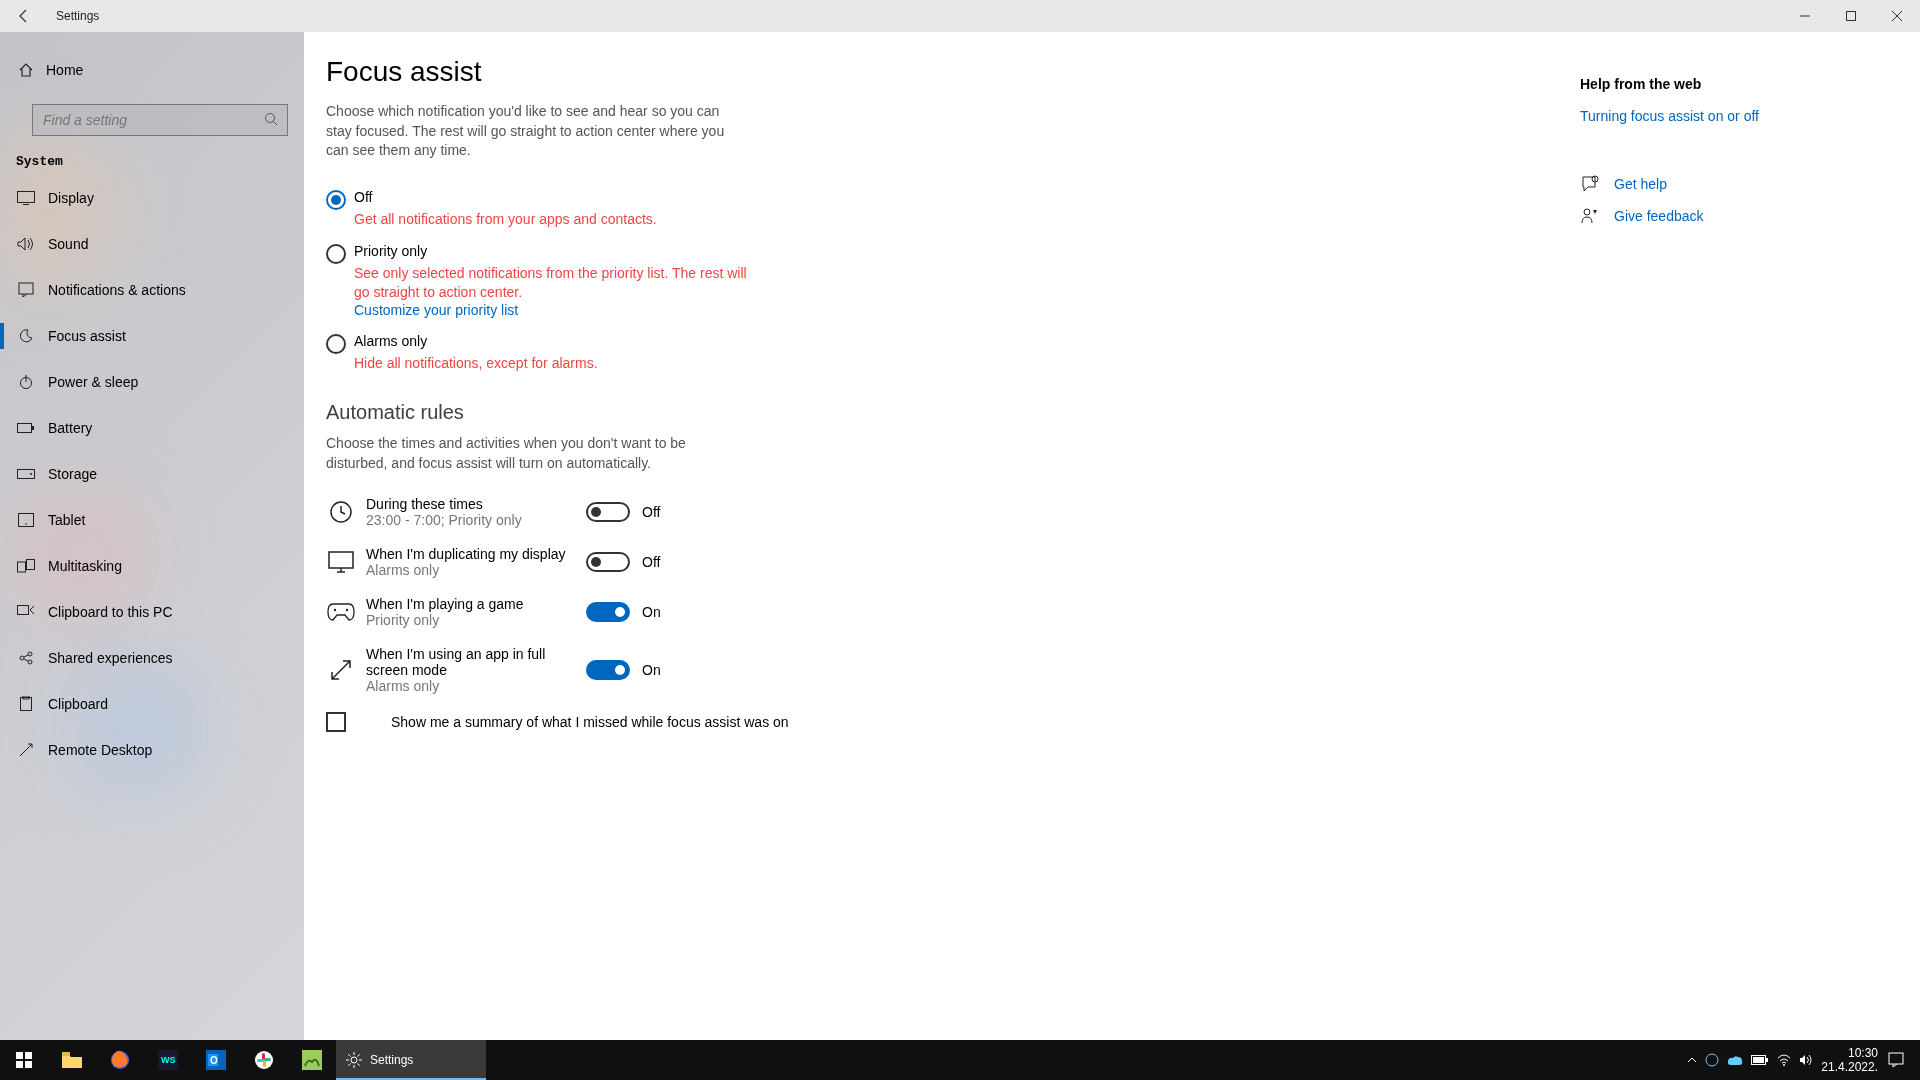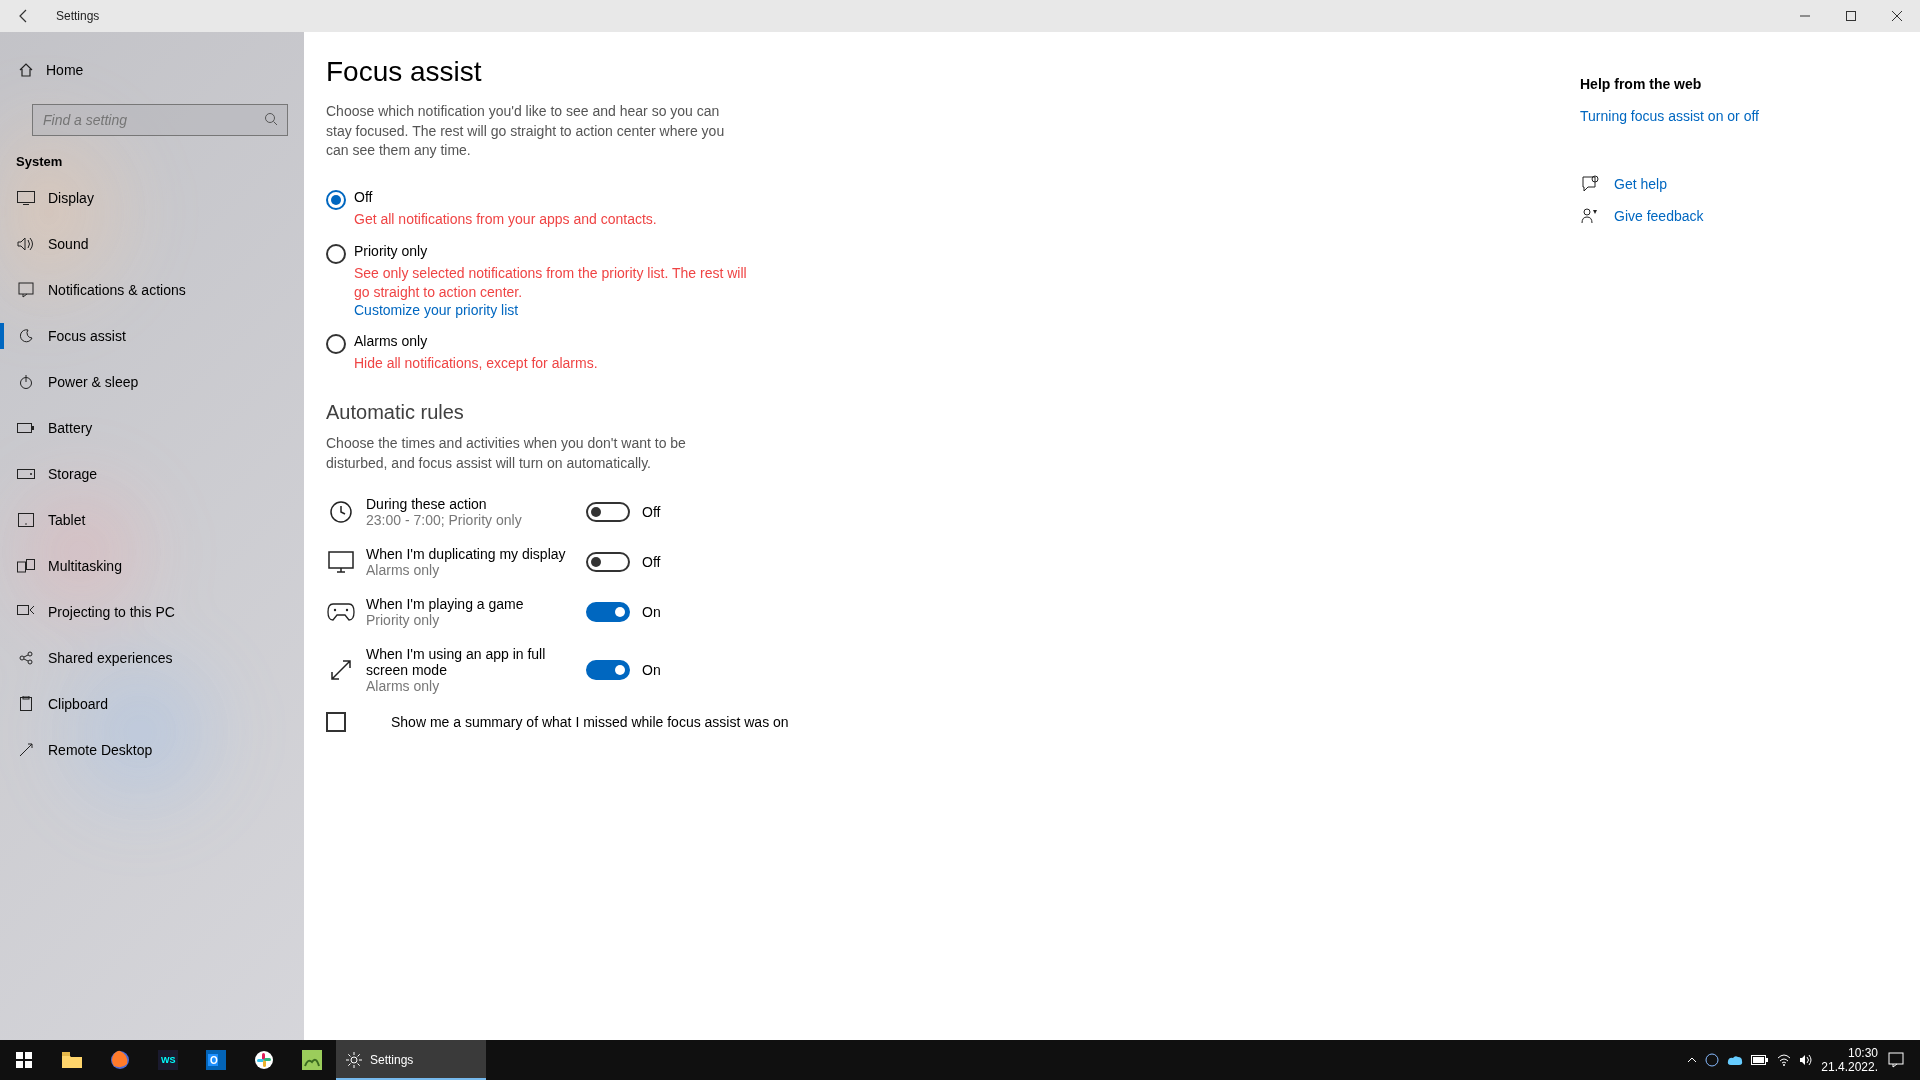--- a/index.html
+++ b/index.html
@@ -23,21 +23,21 @@
 
 .home-row { display: flex; align-items: center; height: 44px; padding-left: 16px; margin-top: 16px; cursor: pointer; }
 .home-row .icon { width: 20px; height: 20px; display: flex; align-items: center; justify-content: center; }
 .home-row .label { margin-left: 10px; font-size: 14px; color: #000; }
 
 .search-wrap { margin: 12px 16px 2px 16px; }
 .search { width: 100%; height: 32px; border: 1px solid #777; background: rgba(180,180,185,0.55); padding: 0 32px 0 10px; font-size: 14px; color: #444; font-style: italic; outline: none; }
 .search-wrap { position: relative; padding-left: 16px; }
 .search-ico { position: absolute; right: 10px; top: 8px; color: #555; }
 
-.group-label { font-size: 13px; font-weight: 600; color: #000; margin: 18px 0 6px 16px; }
+.group-label { font-size: 13px; font-weight: 600; color: #000; margin: 18px 0 6px 16px; font-family: Liberation Mono, monospace; }
 
 .nav-item { display: flex; align-items: center; height: 46px; padding-left: 16px; cursor: pointer; position: relative; }
 .nav-item .icon { width: 20px; height: 20px; display: flex; align-items: center; justify-content: center; color: #222; }
 .nav-item .label { margin-left: 12px; font-size: 14px; color: #000; }
 .nav-item.selected::before { content: ""; position: absolute; left: 0; top: 10px; bottom: 10px; width: 4px; background: #0067c0; }
 
 .main { flex: 1; display: flex; padding: 24px 0 0 22px; background: #fff; overflow: hidden; }
 .content { width: 760px; }
 .page-title { font-size: 28px; font-weight: 400; color: #000; margin-bottom: 14px; }
 .desc { font-size: 14px; color: #555; line-height: 1.4; max-width: 400px; margin-bottom: 28px; }
@@ -218,21 +218,21 @@
           </span>
         <span class="label">Multitasking</span>
       </div>
       <div class="nav-item">
         <span class="icon">
             <svg width="18" height="14" viewBox="0 0 18 14">
               <rect x="0.5" y="0.5" width="11" height="9" stroke="#222" fill="none"></rect>
               <path d="M13 5 L17 1 M13 5 L17 9" stroke="#222" fill="none"></path>
             </svg>
           </span>
-        <span class="label">Projecting to this PC</span>
+        <span class="label">Clipboard to this PC</span>
       </div>
       <div class="nav-item">
         <span class="icon">
             <svg width="16" height="16" viewBox="0 0 16 16">
               <circle cx="4" cy="8" r="2" stroke="#222" fill="none"></circle>
               <circle cx="12" cy="4" r="2" stroke="#222" fill="none"></circle>
               <circle cx="12" cy="12" r="2" stroke="#222" fill="none"></circle>
               <path d="M6 7 L10 5 M6 9 L10 11" stroke="#222"></path>
             </svg>
           </span>
@@ -292,21 +292,21 @@
       <p class="desc" style="margin-bottom:22px;">Choose the times and activities when you don't want to be disturbed, and focus assist will turn on automatically.</p>
 
       <div class="rule-row">
         <div class="rule-ico">
             <svg width="24" height="24" viewBox="0 0 24 24">
               <circle cx="12" cy="12" r="10" stroke="#222" fill="none" stroke-width="1.5"></circle>
               <path d="M12 6 V12 L16 14" stroke="#222" fill="none" stroke-width="1.5"></path>
             </svg>
           </div>
         <div class="rule-text">
-          <div class="rule-title">During these action</div>
+          <div class="rule-title">During these times</div>
           <div class="rule-sub">23:00 - 7:00; Priority only</div>
         </div>
         <div class="toggle-wrap">
           <div class="toggle"></div>
           <span class="toggle-label">Off</span>
         </div>
       </div>
 
       <div class="rule-row">
         <div class="rule-ico">

